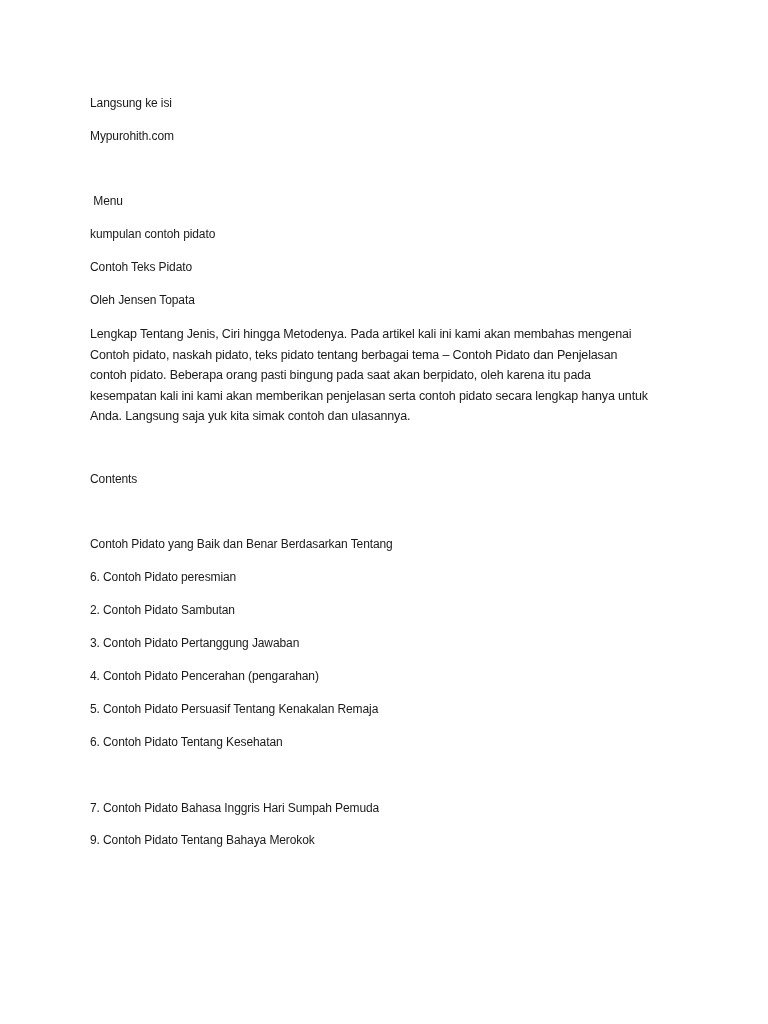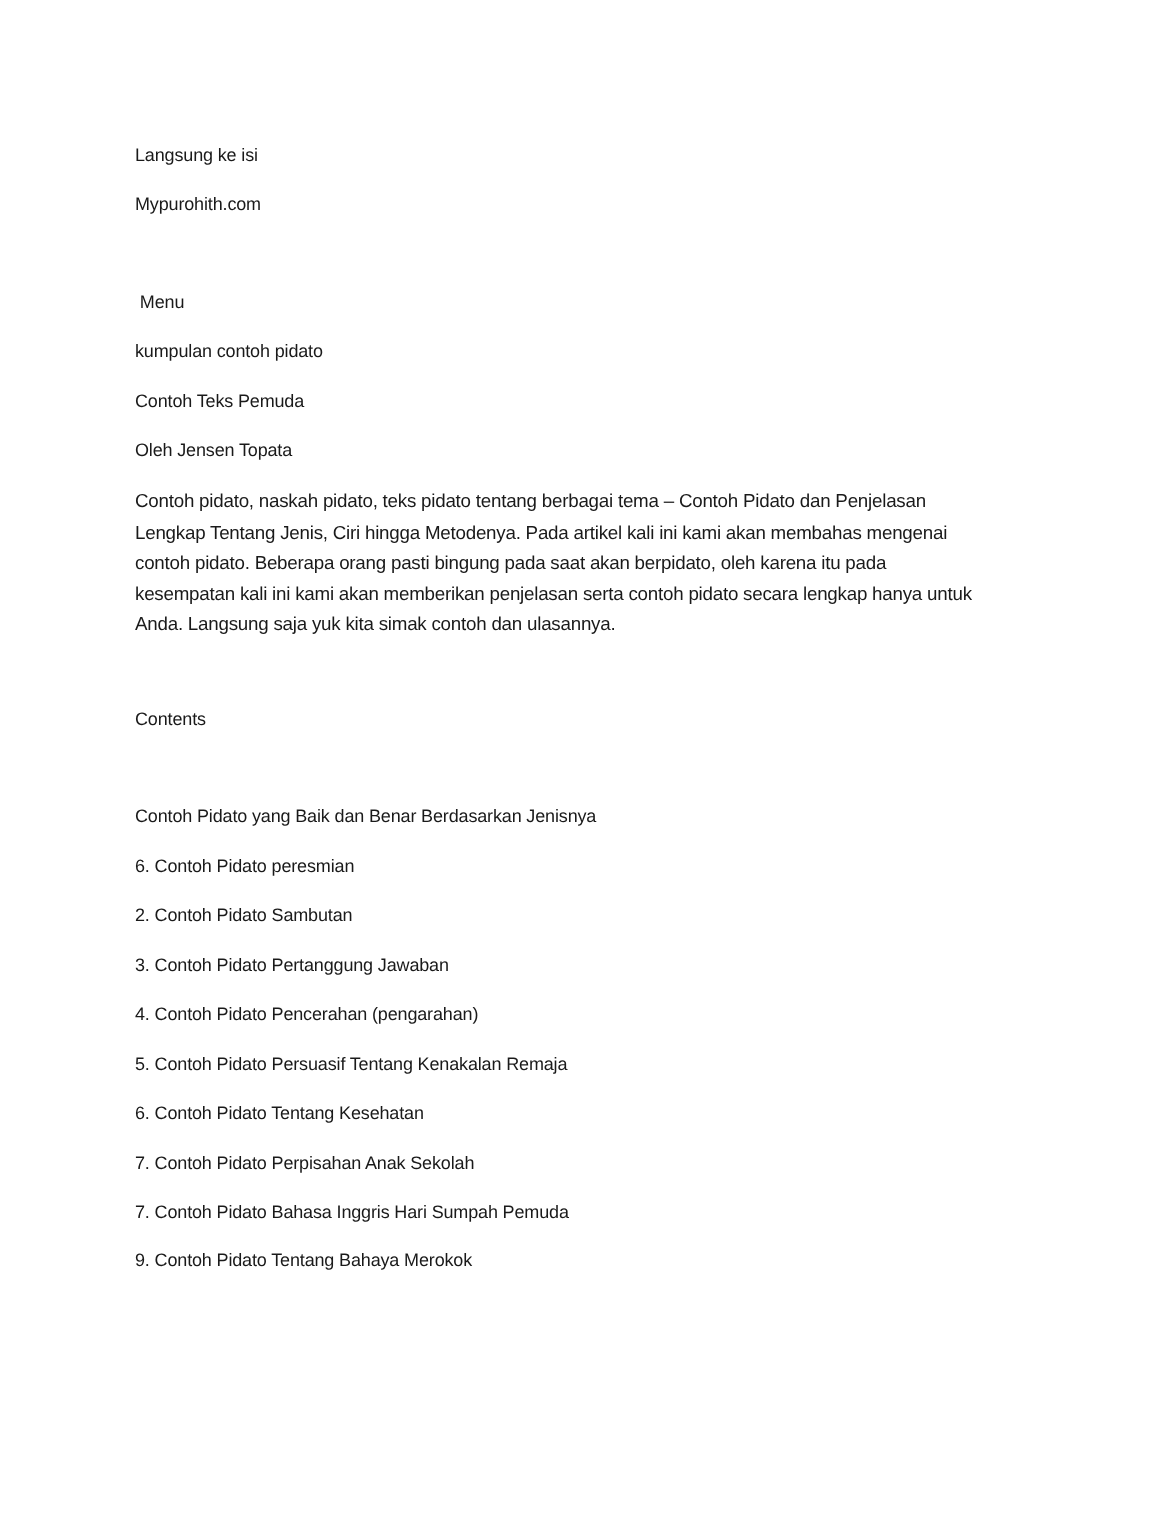--- a/index.html
+++ b/index.html
@@ -43,36 +43,35 @@
     .para span { display: block; white-space: nowrap; }
   </style>
 </head>
 <body>
 
 <div class="page">
   <div class="line" style="top:95px">Langsung ke isi</div>
   <div class="line" style="top:128px">Mypurohith.com</div>
   <div class="line" style="top:193px; white-space:pre"> Menu</div>
   <div class="line" style="top:226px">kumpulan contoh pidato</div>
-  <div class="line" style="top:259px">Contoh Teks Pemuda</div>
+  <div class="line" style="top:259px">Contoh Teks Pidato</div>
   <div class="line" style="top:292px">Oleh Jensen Topata</div>
 
   <div class="para">
+    <span>Lengkap Tentang Jenis, Ciri hingga Metodenya. Pada artikel kali ini kami akan membahas mengenai</span>
     <span>Contoh pidato, naskah pidato, teks pidato tentang berbagai tema – Contoh Pidato dan Penjelasan</span>
-    <span>Lengkap Tentang Jenis, Ciri hingga Metodenya. Pada artikel kali ini kami akan membahas mengenai</span>
     <span>contoh pidato. Beberapa orang pasti bingung pada saat akan berpidato, oleh karena itu pada</span>
     <span>kesempatan kali ini kami akan memberikan penjelasan serta contoh pidato secara lengkap hanya untuk</span>
     <span>Anda. Langsung saja yuk kita simak contoh dan ulasannya.</span>
   </div>
 
   <div class="line" style="top:471px">Contents</div>
-  <div class="line" style="top:536px">Contoh Pidato yang Baik dan Benar Berdasarkan Jenisnya</div>
+  <div class="line" style="top:536px">Contoh Pidato yang Baik dan Benar Berdasarkan Tentang</div>
 
   <div class="line" style="top:569px">6. Contoh Pidato peresmian</div>
   <div class="line" style="top:602px">2. Contoh Pidato Sambutan</div>
   <div class="line" style="top:635px">3. Contoh Pidato Pertanggung Jawaban</div>
   <div class="line" style="top:668px">4. Contoh Pidato Pencerahan (pengarahan)</div>
   <div class="line" style="top:701px">5. Contoh Pidato Persuasif Tentang Kenakalan Remaja</div>
   <div class="line" style="top:734px">6. Contoh Pidato Tentang Kesehatan</div>
-  <div class="line" style="top:767px">7. Contoh Pidato Perpisahan Anak Sekolah</div>
   <div class="line" style="top:800px">7. Contoh Pidato Bahasa Inggris Hari Sumpah Pemuda</div>
   <div class="line" style="top:832px">9. Contoh Pidato Tentang Bahaya Merokok</div>
 </div>
 
 </body></html>

